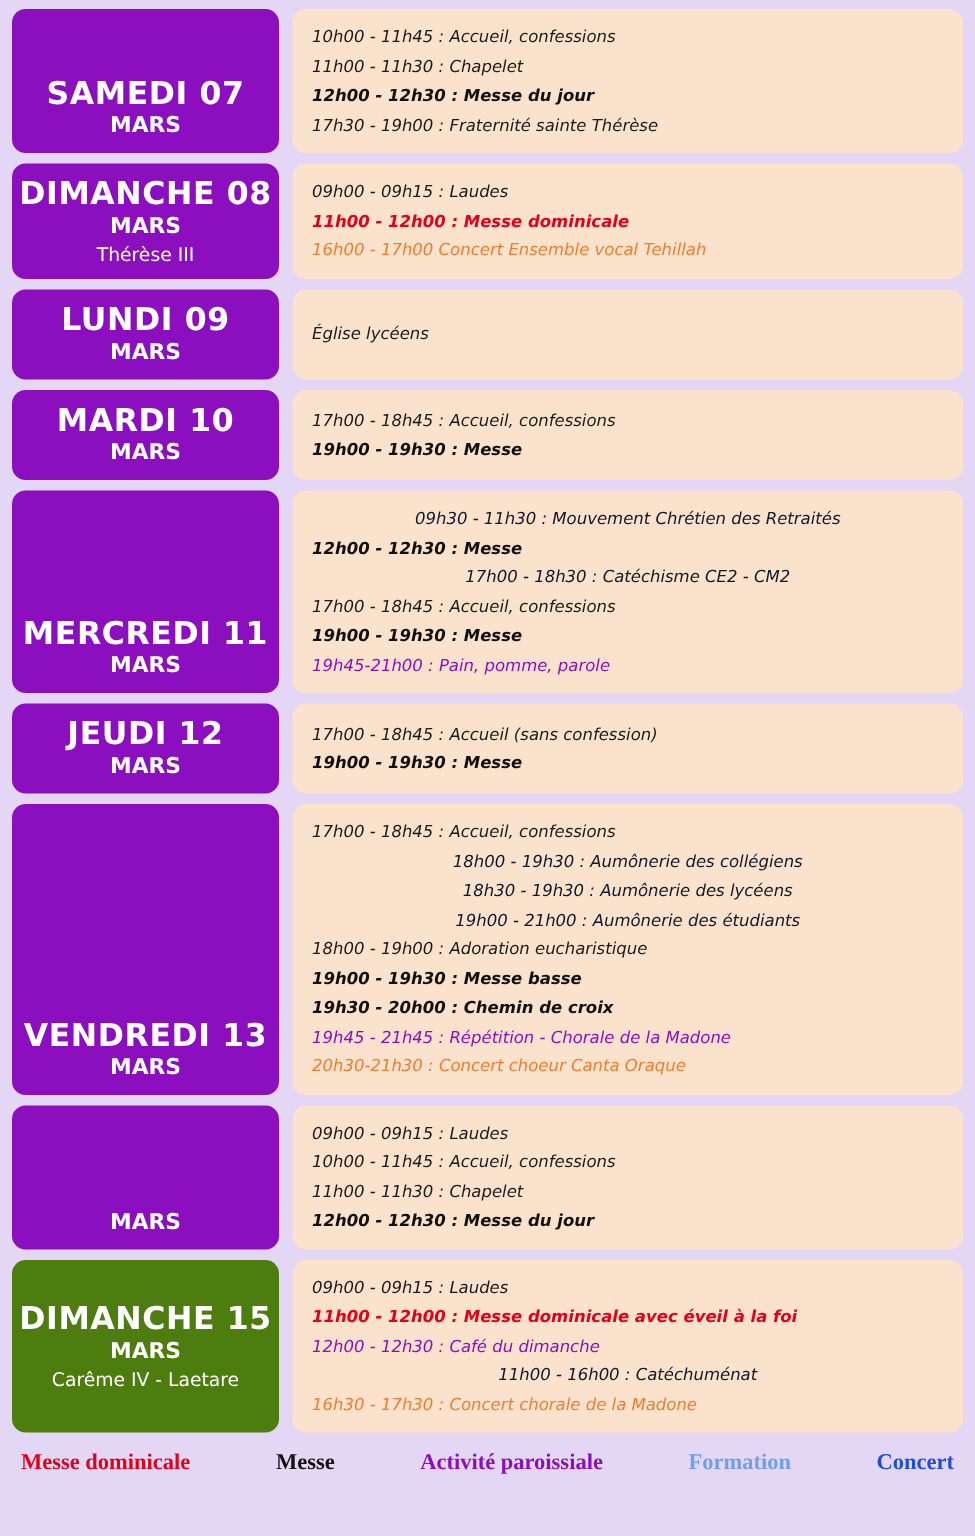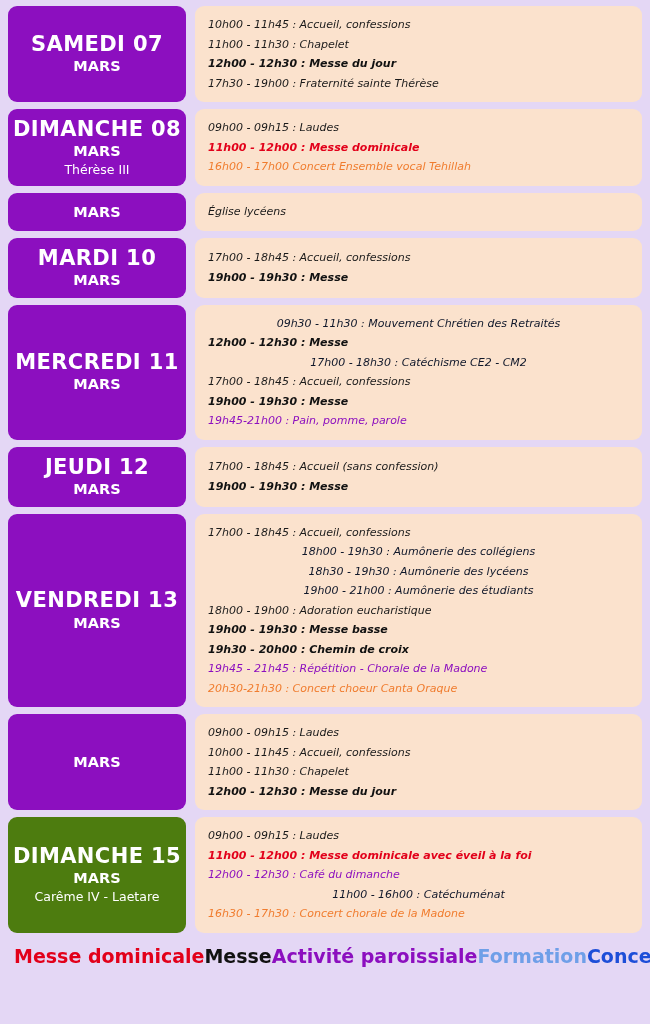--- a/index.html
+++ b/index.html
@@ -29,21 +29,21 @@
     border-radius: 9px;
     display: flex;
     flex-direction: column;
     align-items: center;
     justify-content: center;
     text-align: center;
     color: #ffffff;
     padding: 8px 4px;
     box-sizing: border-box;
   }
-  .day-label.purple { background: #8c0fbf; }
+  .day-label.purple { background: #8c0fbf; justify-content: flex-end; }
   .day-label.pink { background: #4d7c0f; }
   .day-name {
     font-size: 21px;
     font-weight: bold;
     letter-spacing: 0.4px;
     line-height: 1.15;
   }
   .day-month {
     font-size: 14.5px;
     font-weight: bold;
@@ -82,23 +82,24 @@
 
   .legend {
     display: flex;
     align-items: center;
     justify-content: space-between;
     padding: 5px 14px 6px 14px;
     box-sizing: border-box;
     width: 650px;
   }
   .legend-item {
-    font-size: 19px;
+    font-size: 15px;
     font-weight: bold;
     white-space: nowrap;
+    font-family: Liberation Serif, serif;
   }
   .legend-item.dominicale { color: #e2001a; }
   .legend-item.messe { color: #111111; }
   .legend-item.paroissiale { color: #8c0fbf; }
   .legend-item.formation { color: #6f9fe8; }
   .legend-item.concert { color: #1d4ed8; }
 </style>
 </head>
 <body>
 
@@ -122,20 +123,21 @@
         <div class="day-sub">Thérèse III</div>
       </div>
       <div class="events">
         <div class="event normal">09h00 - 09h15 : Laudes</div>
         <div class="event dominicale">11h00 - 12h00 : Messe dominicale</div>
         <div class="event concert">16h00 - 17h00 Concert Ensemble vocal Tehillah</div>
       </div>
     </div>
     <div class="day-row">
       <div class="day-label purple">
+        <div class="day-name">LUNDI 09</div>
         <div class="day-month">MARS</div>
       </div>
       <div class="events">
         <div class="event normal">Église lycéens</div>
       </div>
     </div>
     <div class="day-row">
       <div class="day-label purple">
         <div class="day-name">MARDI 10</div>
         <div class="day-month">MARS</div>

